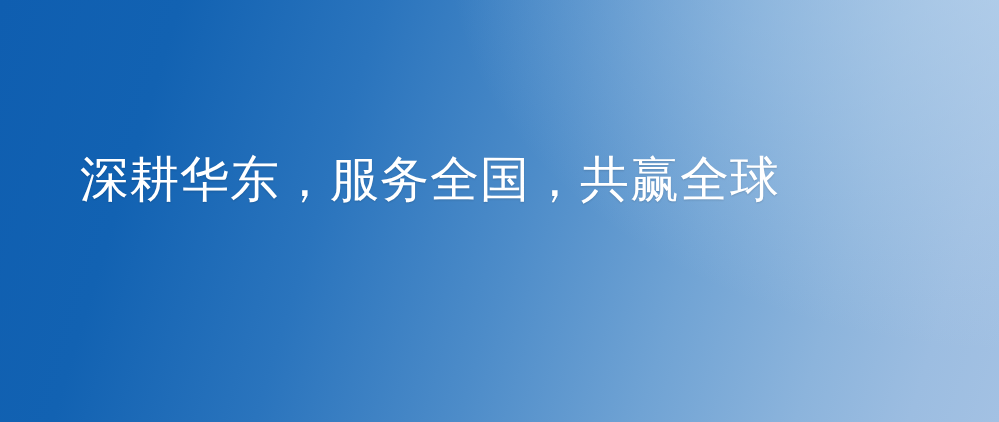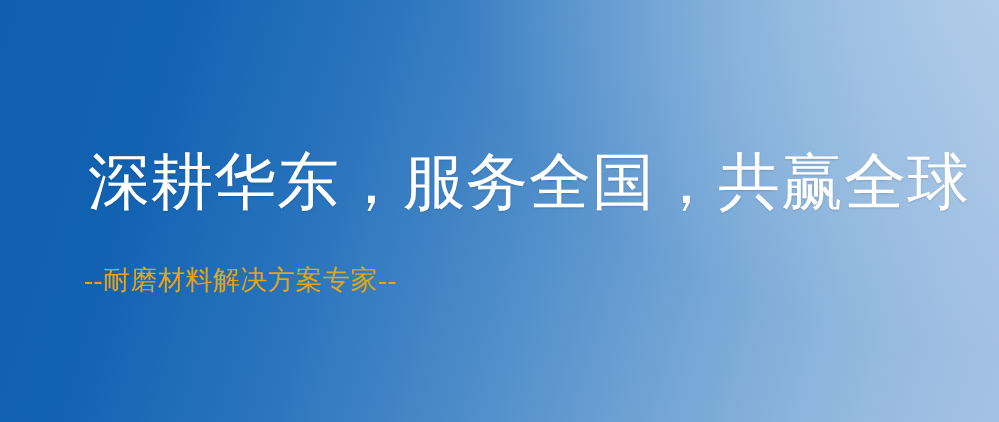--- a/index.html
+++ b/index.html
@@ -37,28 +37,27 @@
                 rgba(190,214,238,0.34) 40%,
                 rgba(190,214,238,0.0) 72%);
     pointer-events: none;
   }
 
   .headline {
     position: absolute;
     left: 80px;
     top: 152px;
     color: #ffffff;
-    font-family: Liberation Mono, monospace;
-    font-size: 62px;
+    font-family: Liberation Sans, sans-serif;
+    font-size: 49px;
     line-height: 1.12;
     letter-spacing: 1px;
     white-space: nowrap;
     text-shadow: 0 1px 2px rgba(0,0,0,0.14);
     z-index: 3;
-    margin-left: 8px;
   }
 
   .subtitle {
     position: absolute;
     left: 84px;
     top: 262px;
     color: #e8a417;
     font-family: "Liberation Serif", "DejaVu Serif", serif;
     font-size: 27px;
     letter-spacing: 0.5px;
@@ -77,16 +76,15 @@
   }
   .logo svg { display: block; width: 100%; height: 100%; }
 </style>
 </head>
 <body>
 
 <div id="banner">
 
   <div class="headline">深耕华东，服务全国，共赢全球</div>
 
-  <div class="subtitle">--耐磨材料解决方案专家--</div>
 
 
 </div>
 
 </body></html>

